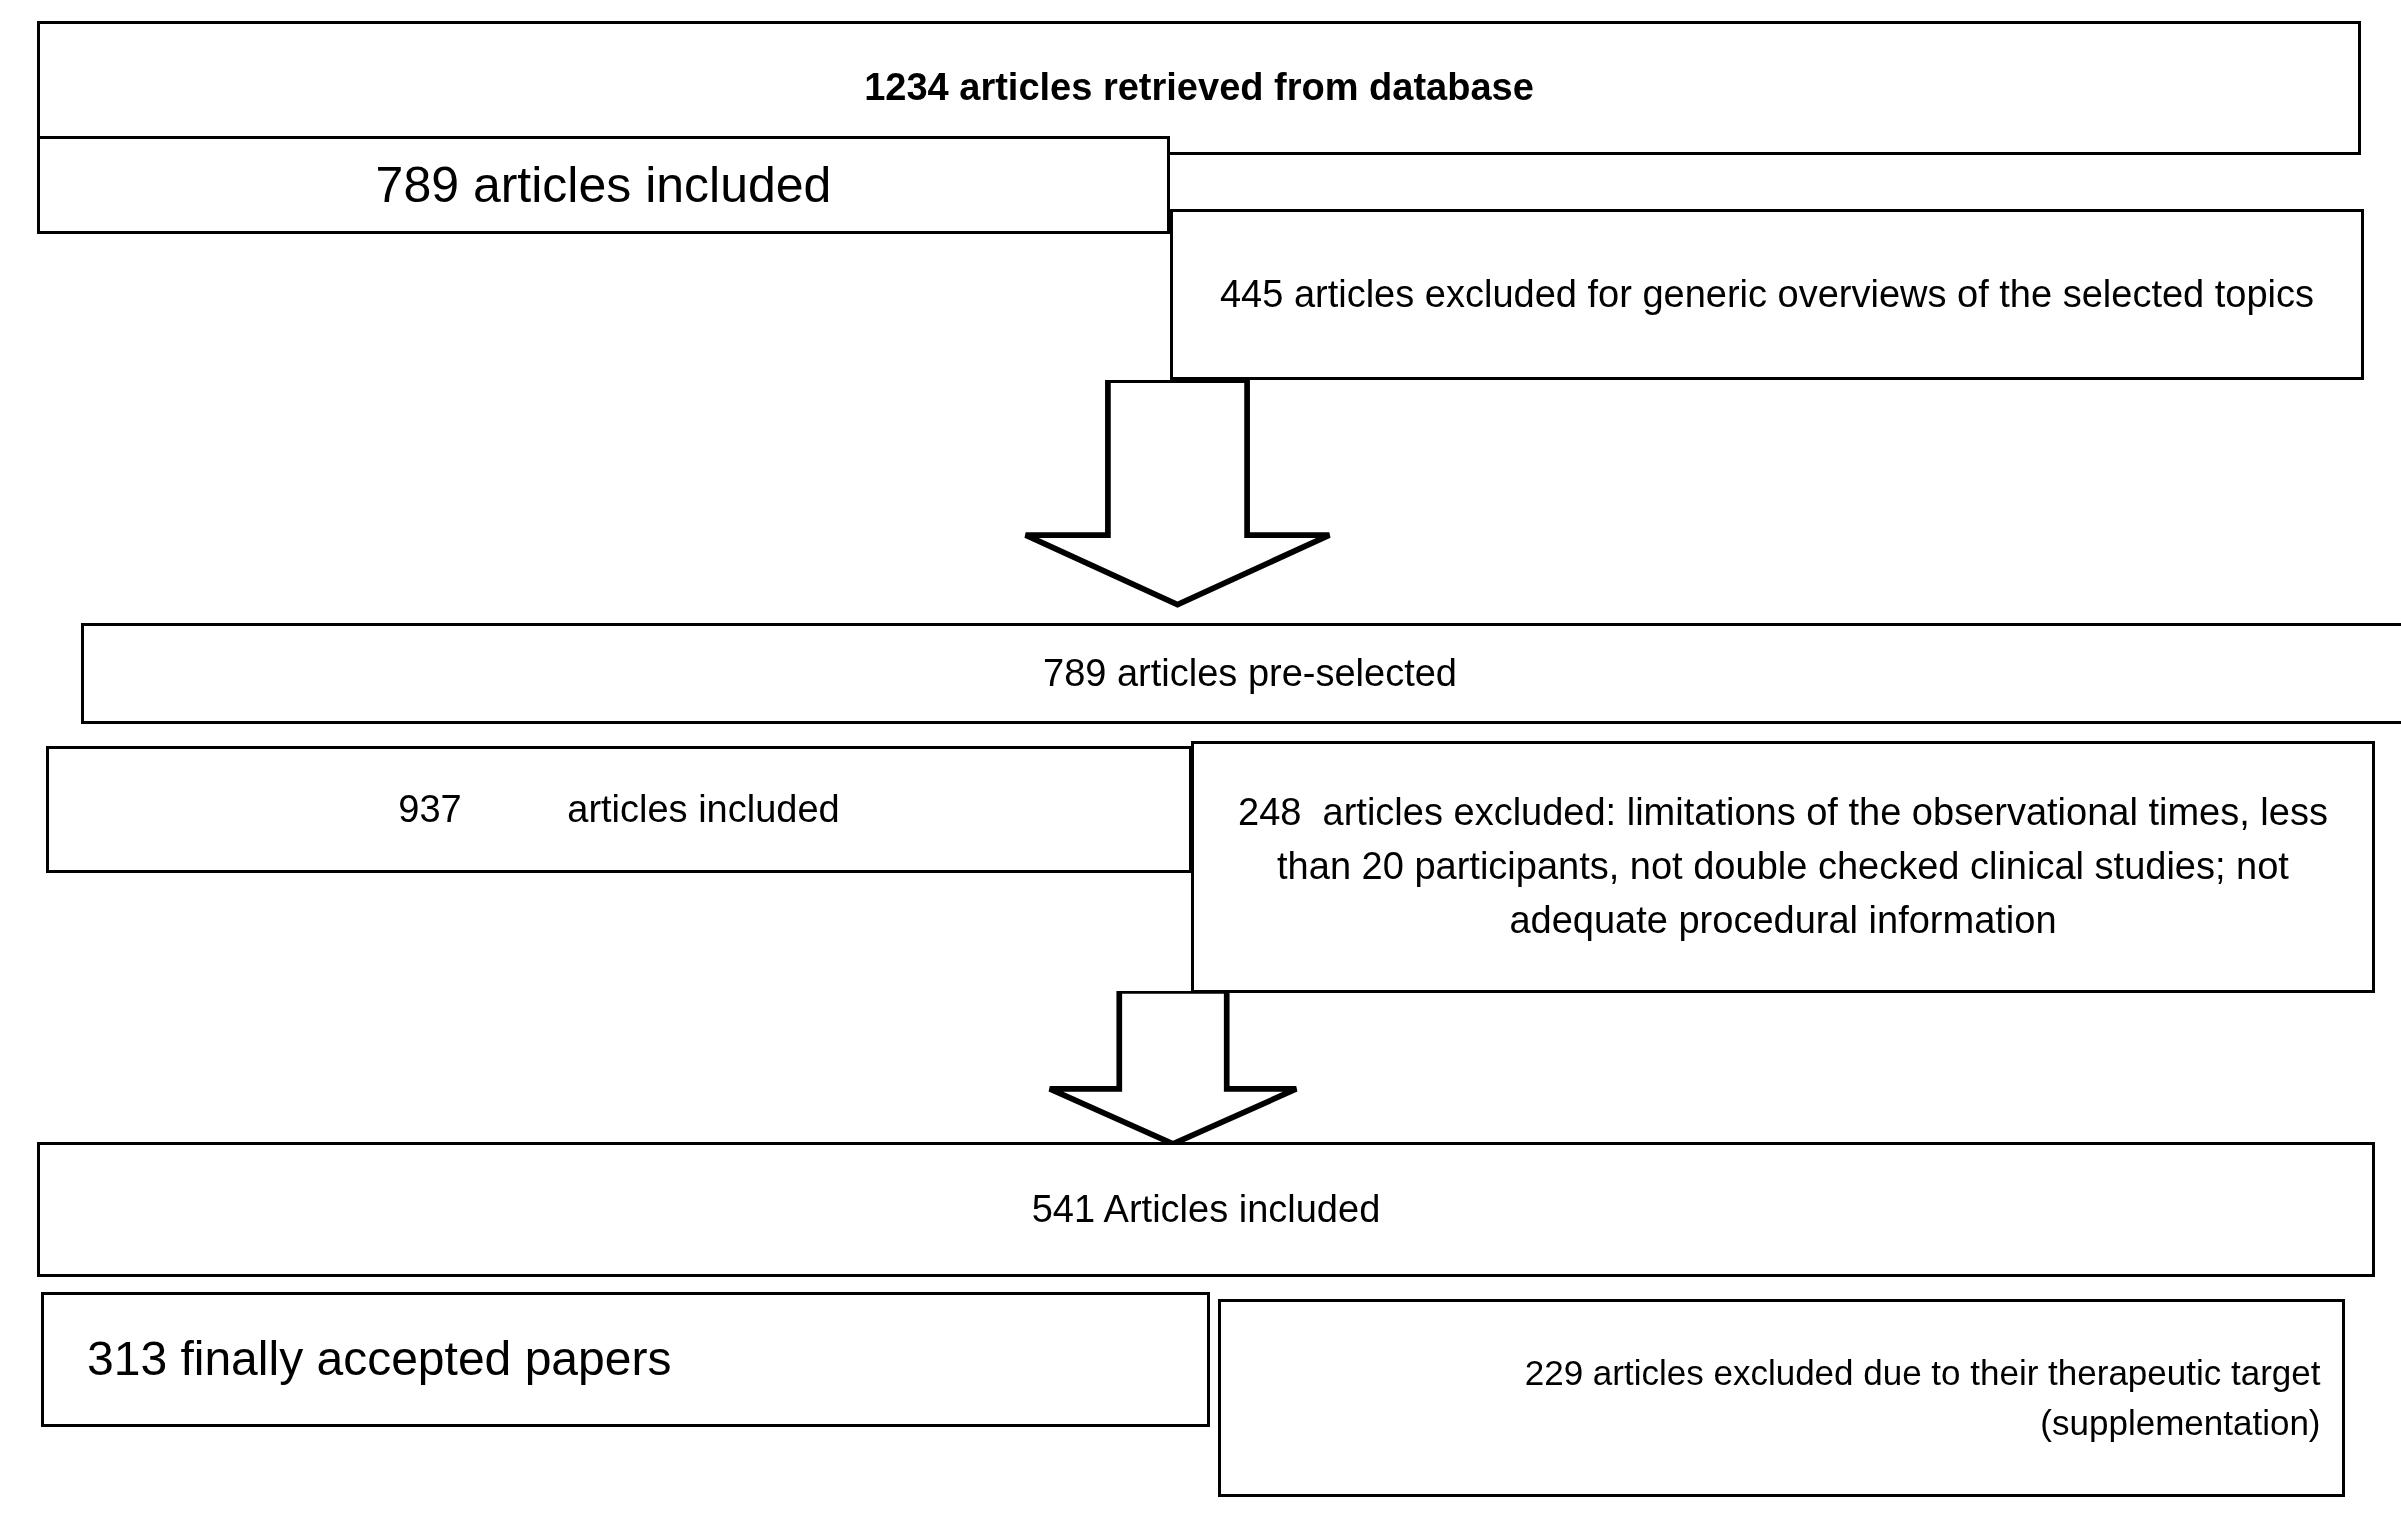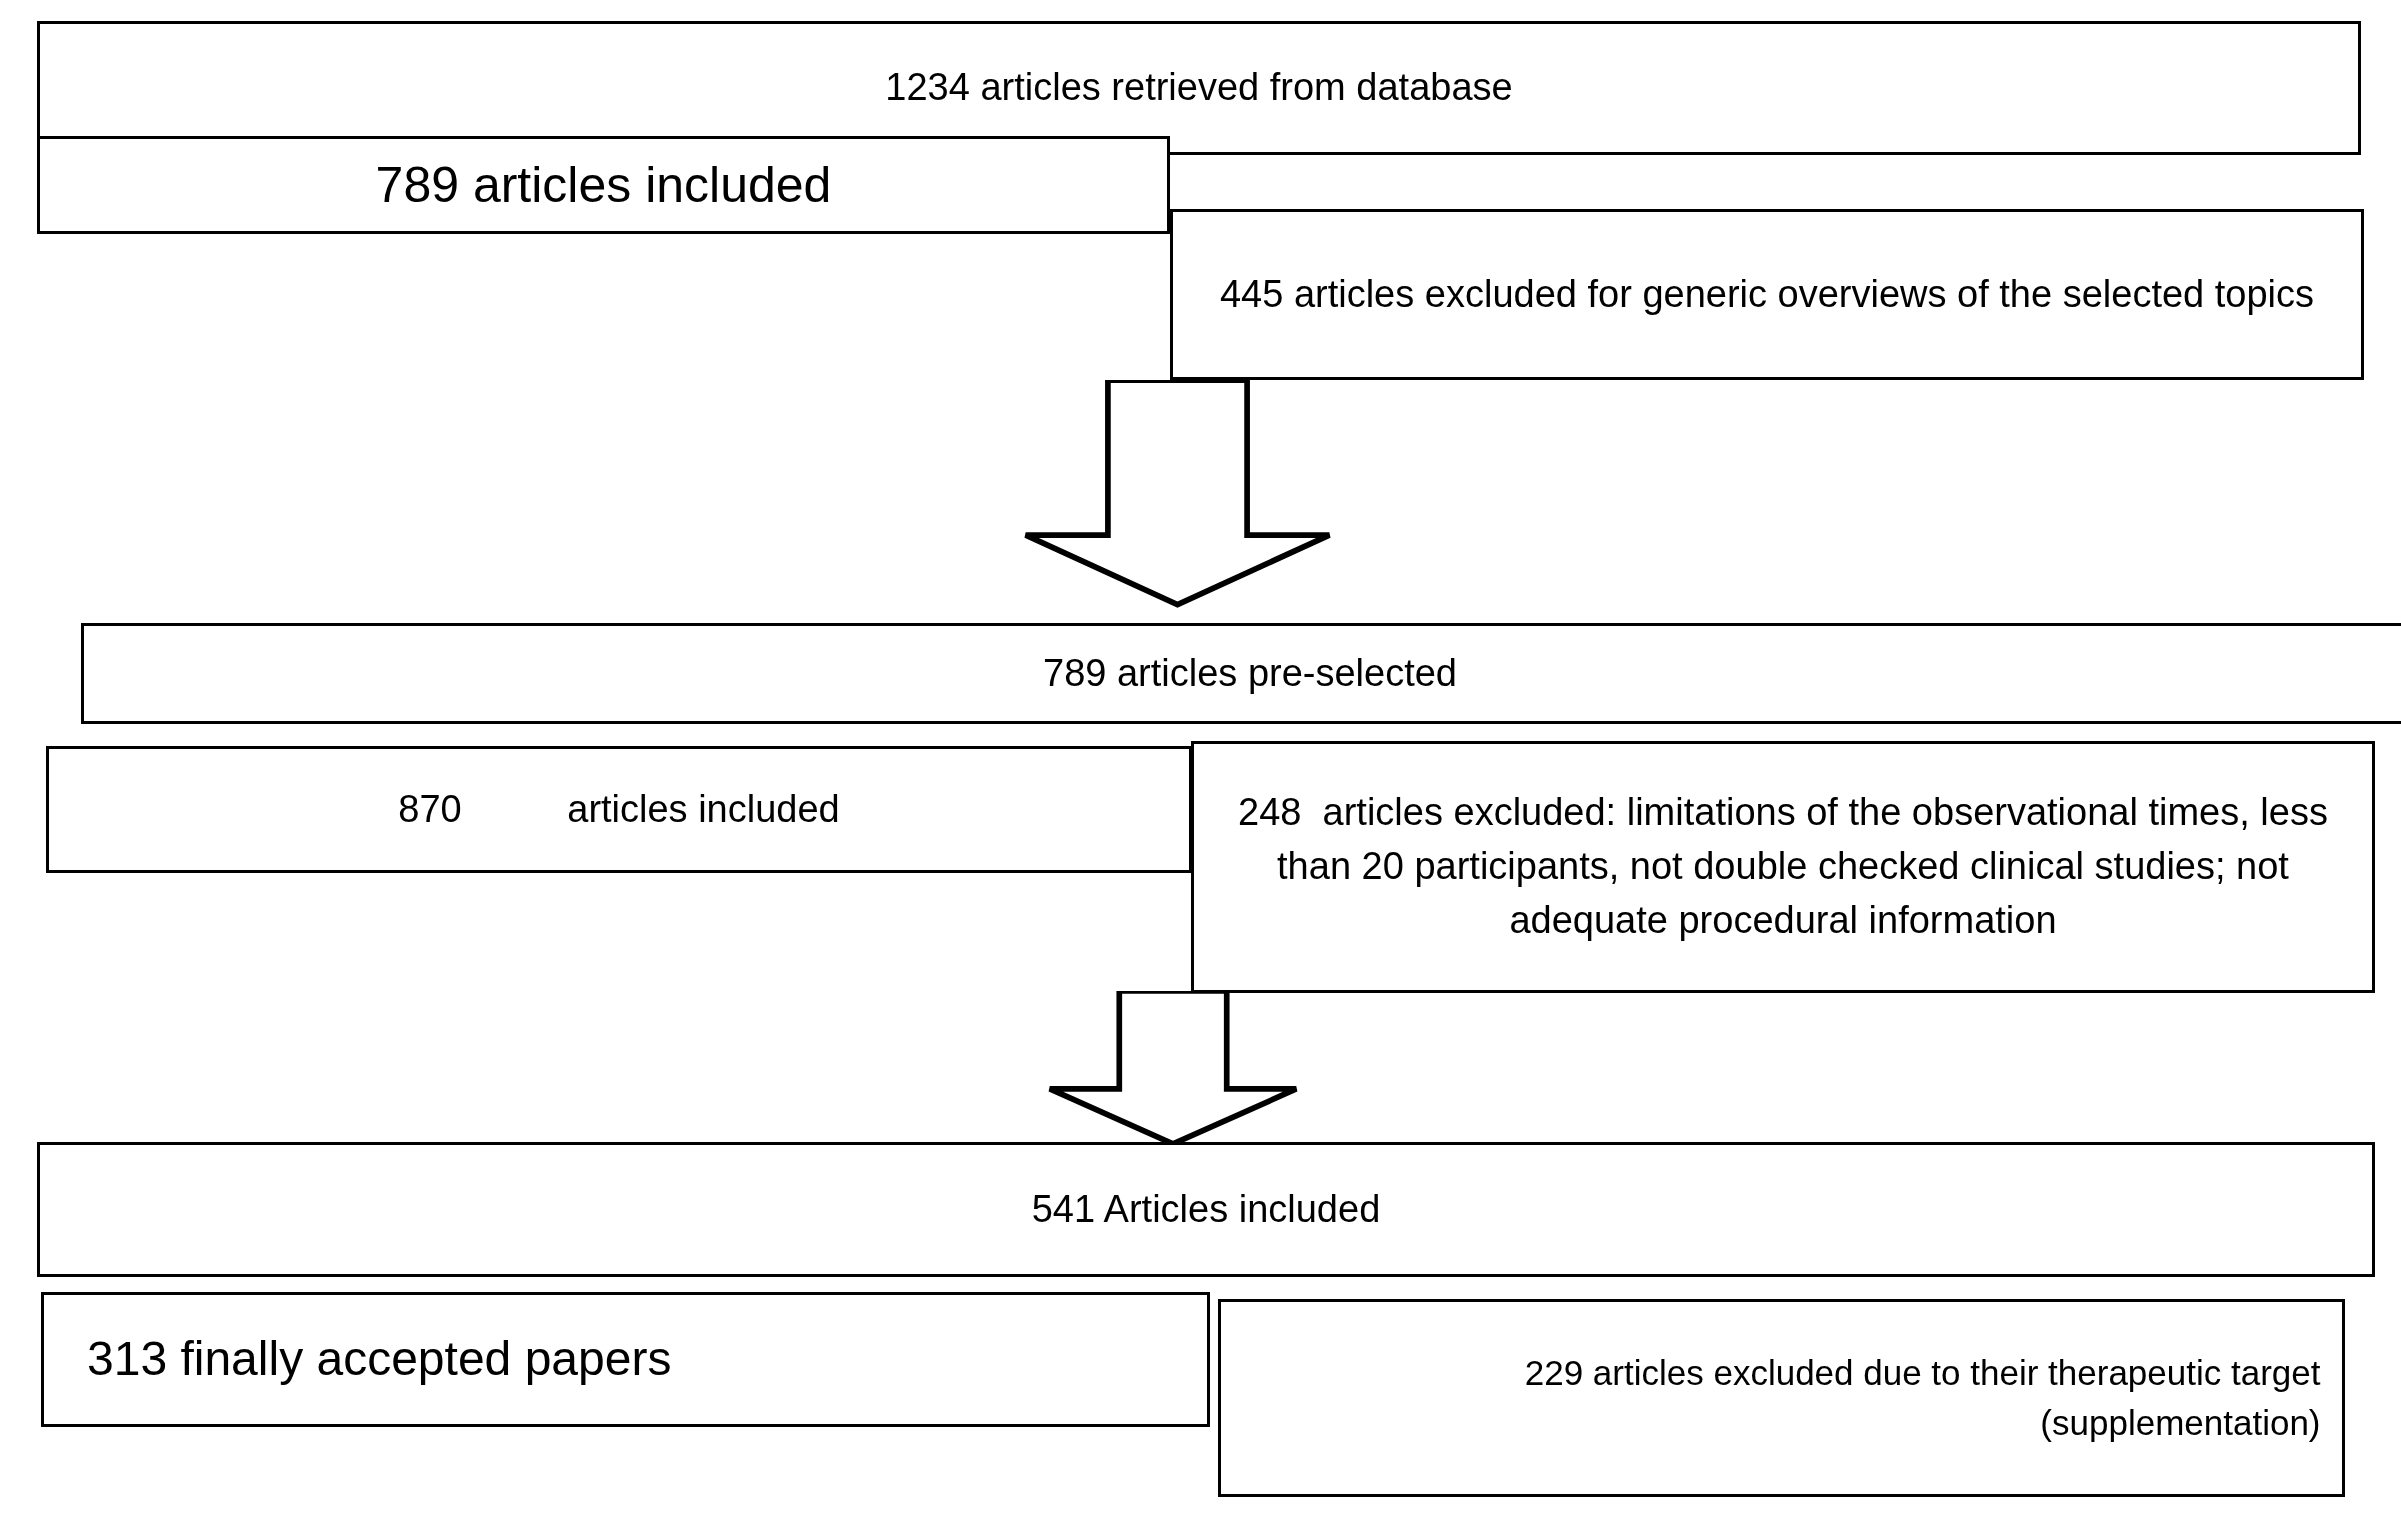--- a/index.html
+++ b/index.html
@@ -28,21 +28,21 @@
     display:block;
     width:100%;
     text-align:center;
     white-space:pre-wrap;
   }
   .box.left-align .txt{ text-align:left; }
   .arrow{ position:absolute; }
   .arrow svg{ display:block; }
 
   
-  #box-retrieved{ left:37px;  top:21px;   width:2324px; height:134px; font-size:38px; }
+  #box-retrieved{ left:37px;  top:21px;   width:2324px; height:134px; font-size:38px;font-weight:bold; }
   #box-included-789{ left:37px; top:136px; width:1133px; height:98px; font-size:50px; }
   #box-excluded-445{ left:1170px; top:209px; width:1194px; height:171px; font-size:38px; }
 
   
   #box-preselected{ left:37px; top:623px; width:2338px; height:101px; font-size:38px;margin-left:44px; }
   #box-included-542{ left:46px; top:746px; width:1146px; height:127px; font-size:38px; }
   #box-excluded-248{ left:1191px; top:741px; width:1184px; height:252px; font-size:38px; }
 
   
   #box-articles-541{ left:37px; top:1142px; width:2338px; height:135px; font-size:38px; }
@@ -81,21 +81,21 @@
     <svg width="329" height="231" viewBox="0 0 520 365">
       <polygon points="150,0 370,0 370,245 500,245 260,355 20,245 150,245" fill="#ffffff" stroke="#000000" stroke-width="9" stroke-linejoin="miter"></polygon>
     </svg>
   </div>
 
   <div class="box" id="box-preselected">
     <span class="txt">789 articles pre-selected</span>
   </div>
 
   <div class="box" id="box-included-542">
-    <span class="txt">870          articles included</span>
+    <span class="txt">937          articles included</span>
   </div>
 
   <div class="box" id="box-excluded-248">
     <span class="txt">248  articles excluded: limitations of the observational times, less than 20 participants, not double checked clinical studies; not adequate procedural information</span>
   </div>
 
   <div class="arrow" id="arrow-2">
     <svg width="272" height="158" viewBox="0 0 430 250">
       <polygon points="130,0 300,0 300,155 410,155 215,242 20,155 130,155" fill="#ffffff" stroke="#000000" stroke-width="9" stroke-linejoin="miter"></polygon>
     </svg>

